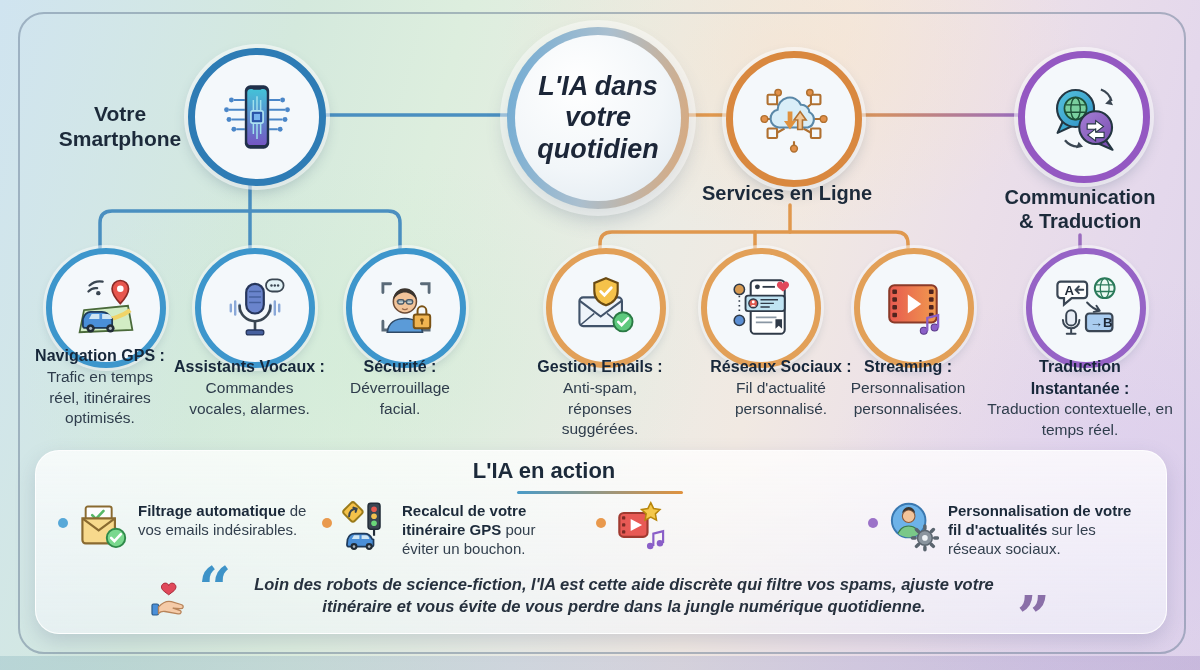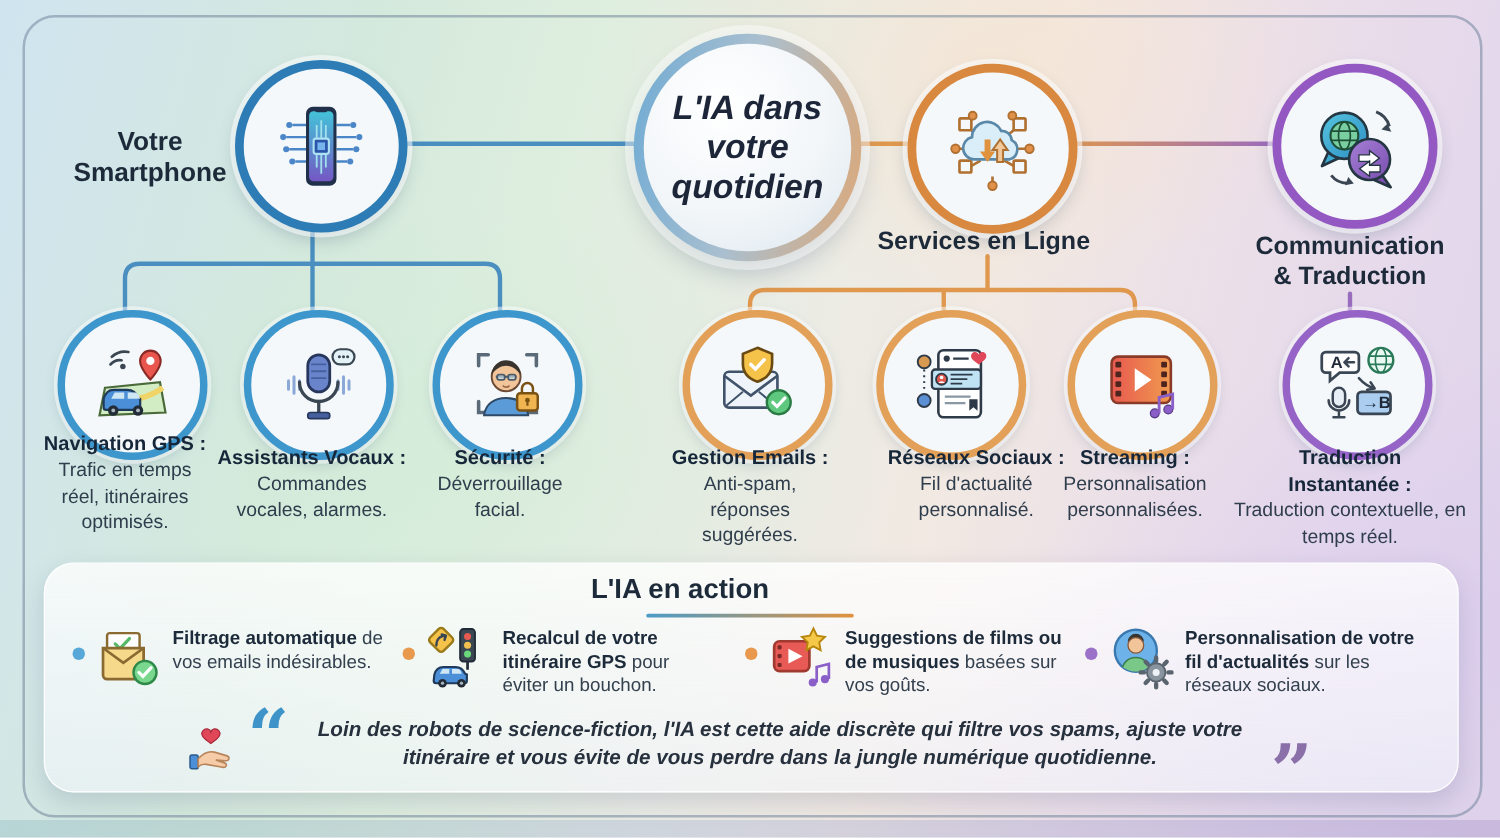--- a/index.html
+++ b/index.html
@@ -378,21 +378,20 @@
           <rect x="6.5" y="15" width="3" height="3" rx=".8"></rect>
           <rect x="6.5" y="21.5" width="3" height="3" rx=".8"></rect>
           <rect x="6.5" y="28" width="3" height="3" rx=".8"></rect>
         </g>
       <path d="M14.5 17.5 L25 23 14.5 28.5 Z" fill="#ffffff"></path>
       <path d="M33 2.5 l2.6 5.3 5.9 .9 -4.2 4.1 1 5.8 -5.3 -2.8 -5.2 2.8 1 -5.8 -4.3 -4.1 5.9 -.9 Z" fill="#f5c84a" stroke="#b8860b" stroke-width="1.4"></path>
       <circle cx="32.5" cy="42.5" r="3" fill="#8a5fc8"></circle>
         <circle cx="41.5" cy="40" r="3" fill="#8a5fc8"></circle>
       <path d="M35.4 42.5 V31 l9 -2.2 v11" stroke="#8a5fc8" stroke-width="2" fill="none"></path>
     </svg>
-    <div class="act-text"><span class="b">Suggestions de films ou de musiques</span><span> basées sur vos goûts.</span></div>
   </div>
 
   <div class="action-item" style="left:868px;width:268px;">
     <span class="dot" style="background: rgb(155, 114, 200);"></span>
     <svg class="act-icon" width="52" height="52" viewBox="0 0 48 48">
       <defs>
           <clipPath id="cpp">
             <circle cx="20" cy="19" r="15.5"></circle>
           </clipPath>
         </defs>

